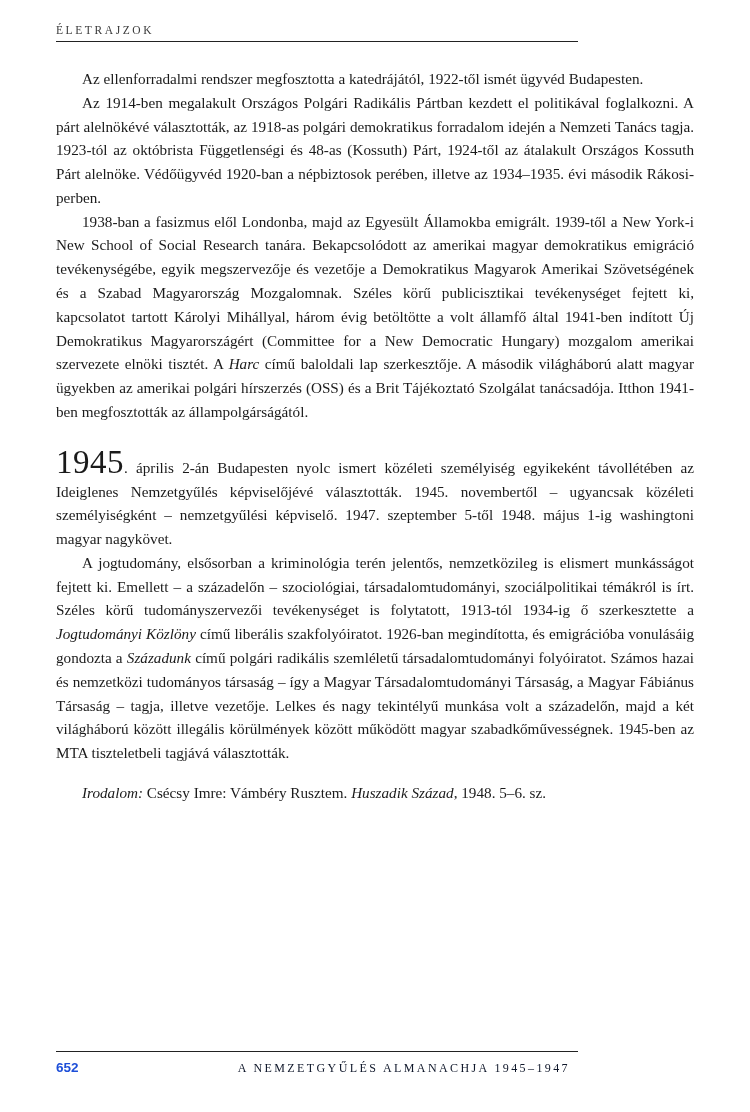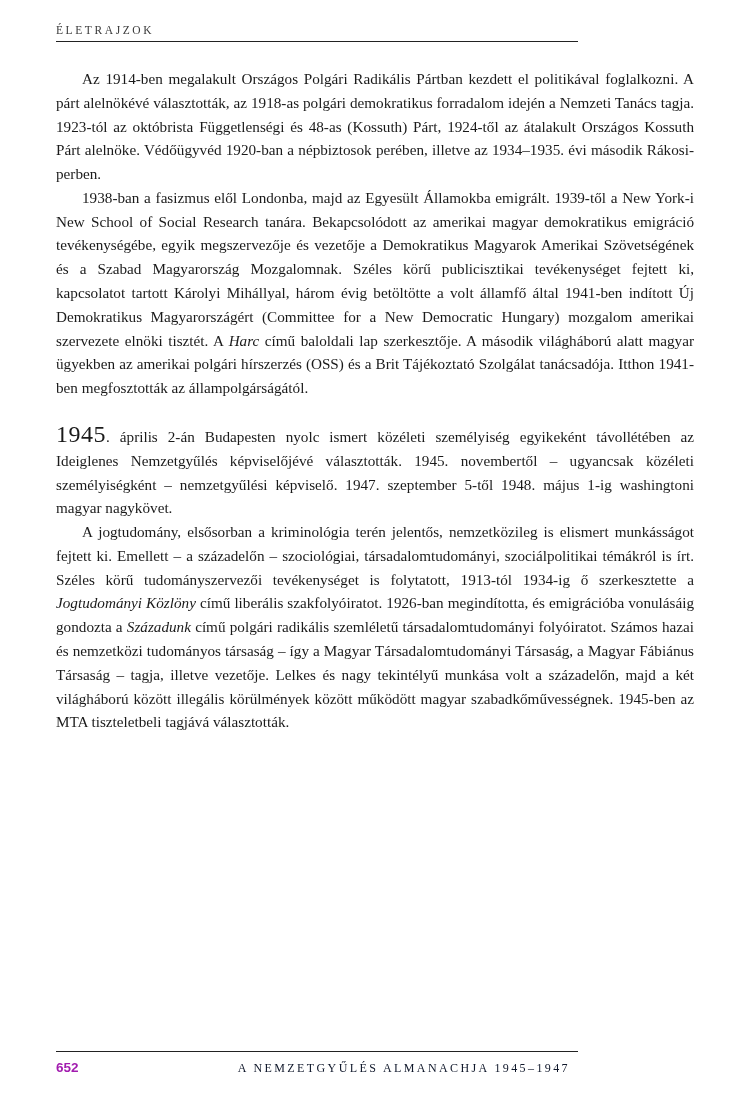--- a/index.html
+++ b/index.html
@@ -48,21 +48,21 @@
     hyphens: manual;
   }
   p {
     margin: 0;
     text-indent: 26px;
   }
   .section-year {
     margin-top: 22px;
   }
   .year-num {
-    font-size: 24px;
+    font-size: 33px;
     letter-spacing: 0.5px;
     line-height: 1;
   }
   .year-para {
     text-indent: 0;
   }
   .it { font-style: italic; }
   .works {
     margin-top: 16px;
   }
@@ -89,21 +89,21 @@
   }
   .footer-row {
     display: flex;
     align-items: baseline;
     justify-content: space-between;
   }
   .folio {
     font-family: "Liberation Sans", sans-serif;
     font-weight: bold;
     font-size: 13.5px;
-    color: #a21caf;
+    color: #1d4ed8;
   }
   .footer-title {
     font-size: 12px;
     letter-spacing: 2.4px;
     color: #0f172a;
     text-transform: uppercase;
     padding-right: 8px;
   }
 </style>
 </head>
@@ -111,30 +111,32 @@
 
 <div class="page">
 
   <div class="header-zone">
     <div class="running-head">Életrajzok</div>
     <div class="rule-top"></div>
   </div>
 
   <div class="body-col">
 
+    <p>Az ellenforradalmi rendszer megfosztotta a katedrájától, 1922-től ismét ügyvéd Budapesten.</p>
     <p>Az 1914-ben megalakult Országos Polgári Radikális Pártban kezdett el politikával foglalkozni. A párt alelnökévé választották, az 1918-as polgári demokratikus forradalom idején a Nemzeti Tanács tagja. 1923-tól az októbrista Függetlenségi és 48-as (Kossuth) Párt, 1924-től az átalakult Országos Kossuth Párt alelnöke. Védőügyvéd 1920-ban a népbiztosok perében, illetve az 1934–1935. évi második Rákosi-perben.</p>
     <p><span>1938-ban a fasizmus elől Londonba, majd az Egyesült Államokba emigrált. 1939-től a New York-i New School of Social Research tanára. Bekapcsolódott az amerikai magyar demokratikus emigráció tevékenységébe, egyik megszervezője és vezetője a Demokratikus Magyarok Amerikai Szövetségének és a Szabad Magyarország Mozgalomnak. Széles körű publicisztikai tevékenységet fejtett ki, kapcsolatot tartott Károlyi Mihállyal, három évig betöltötte a volt államfő által 1941-ben indított Új Demokratikus Magyarországért (Committee for a New Democratic Hungary) mozgalom amerikai szervezete elnöki tisztét. A </span><span style="font-style: italic;">Harc</span><span> című baloldali lap szerkesztője. A második világháború alatt magyar ügyekben az amerikai polgári hírszerzés (OSS) és a Brit Tájékoztató Szolgálat tanácsadója. Itthon 1941-ben megfosztották az állampolgárságától.</span></p>
 
     <div class="section-year">
       <p class="year-para"><span class="year-num">1945</span><span>. április 2-án Budapesten nyolc ismert közéleti személyiség egyikeként távollétében az Ideiglenes Nemzetgyűlés képviselőjévé választották. 1945. novembertől – ugyancsak közéleti személyiségként – nemzetgyűlési képviselő. 1947. szeptember 5-től 1948. május 1-ig washingtoni magyar nagykövet.</span></p>
     </div>
 
     <p><span>A jogtudomány, elsősorban a kriminológia terén jelentős, nemzetközileg is elismert munkásságot fejtett ki. Emellett – a századelőn – szociológiai, társadalomtudományi, szociálpolitikai témákról is írt. Széles körű tudományszervezői tevékenységet is folytatott, 1913-tól 1934-ig ő szerkesztette a </span><span style="font-style: italic;">Jogtudományi Közlöny</span><span> című liberális szakfolyóiratot. 1926-ban megindította, és emigrációba vonulásáig gondozta a </span><span style="font-style: italic;">Századunk</span><span> című polgári radikális szemléletű társadalomtudományi folyóiratot. Számos hazai és nemzetközi tudományos társaság – így a Magyar Társadalomtudományi Társaság, a Magyar Fábiánus Társaság – tagja, illetve vezetője. Lelkes és nagy tekintélyű munkása volt a századelőn, majd a két világháború között illegális körülmények között működött magyar szabadkőművességnek. 1945-ben az MTA tiszteletbeli tagjává választották.</span></p>
 
     <div class="works">
+      <p><span class="it">Irodalom:</span><span> Csécsy Imre: Vámbéry Rusztem. </span><span class="it">Huszadik Század</span><span>, 1948. 5–6. sz.</span></p>
     </div>
 
 
   </div>
 
   <div class="footer-zone">
     <div class="rule-bottom"></div>
     <div class="footer-row">
       <span class="folio">652</span>
       <span class="footer-title">A Nemzetgyűlés almanachja 1945–1947</span>

